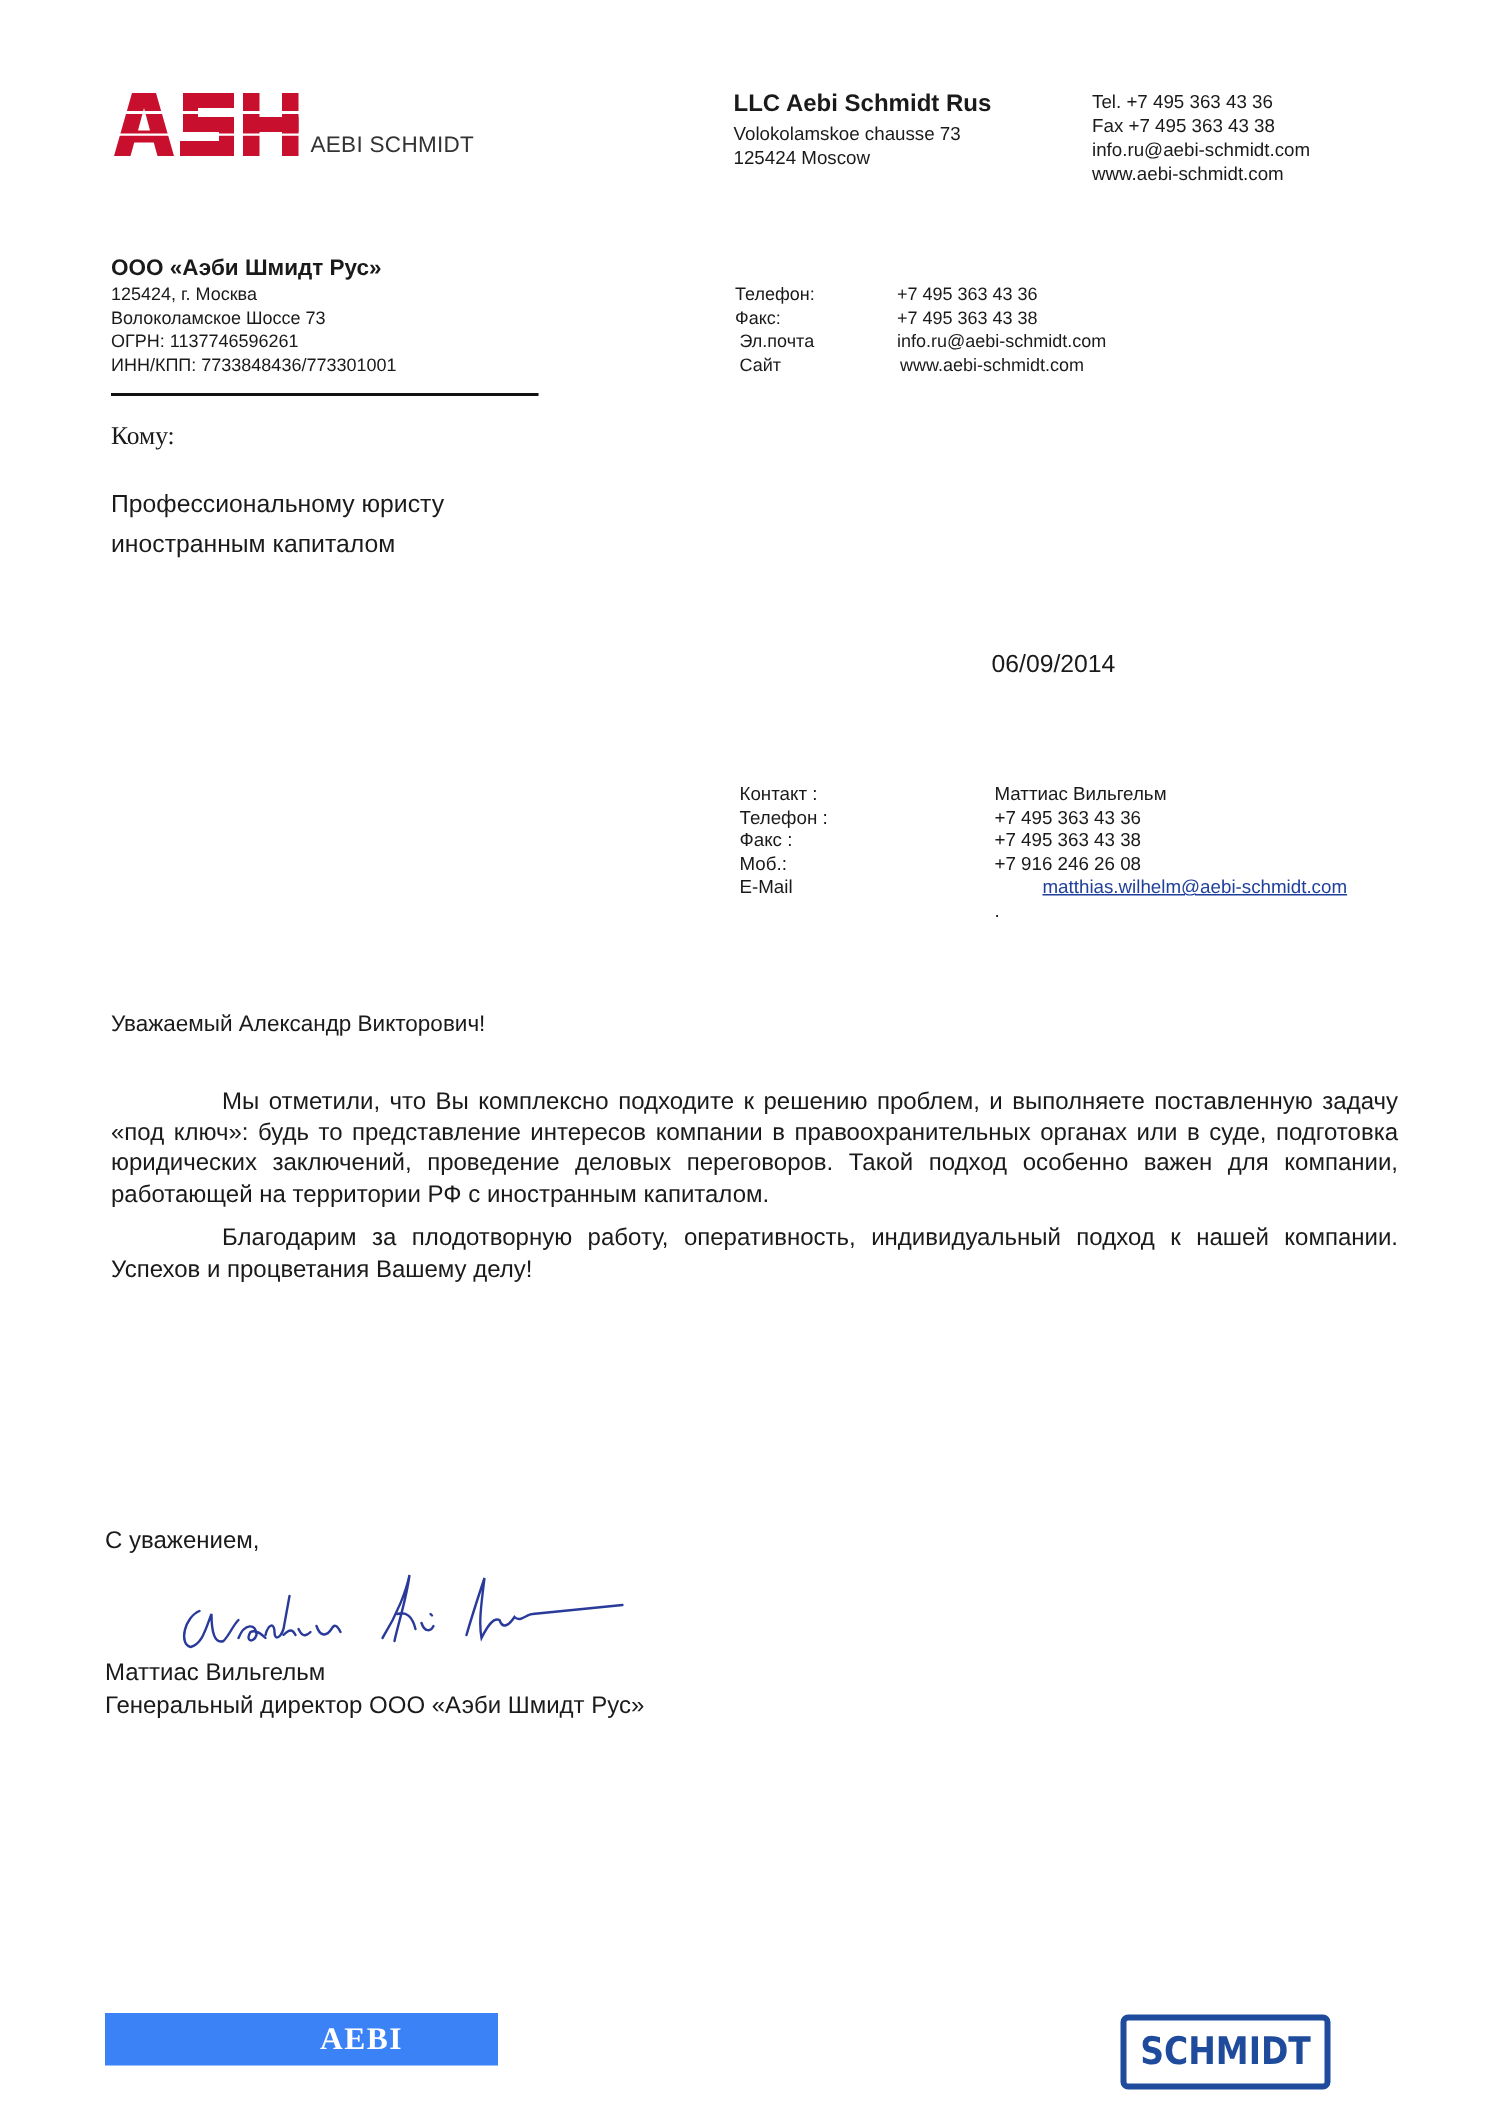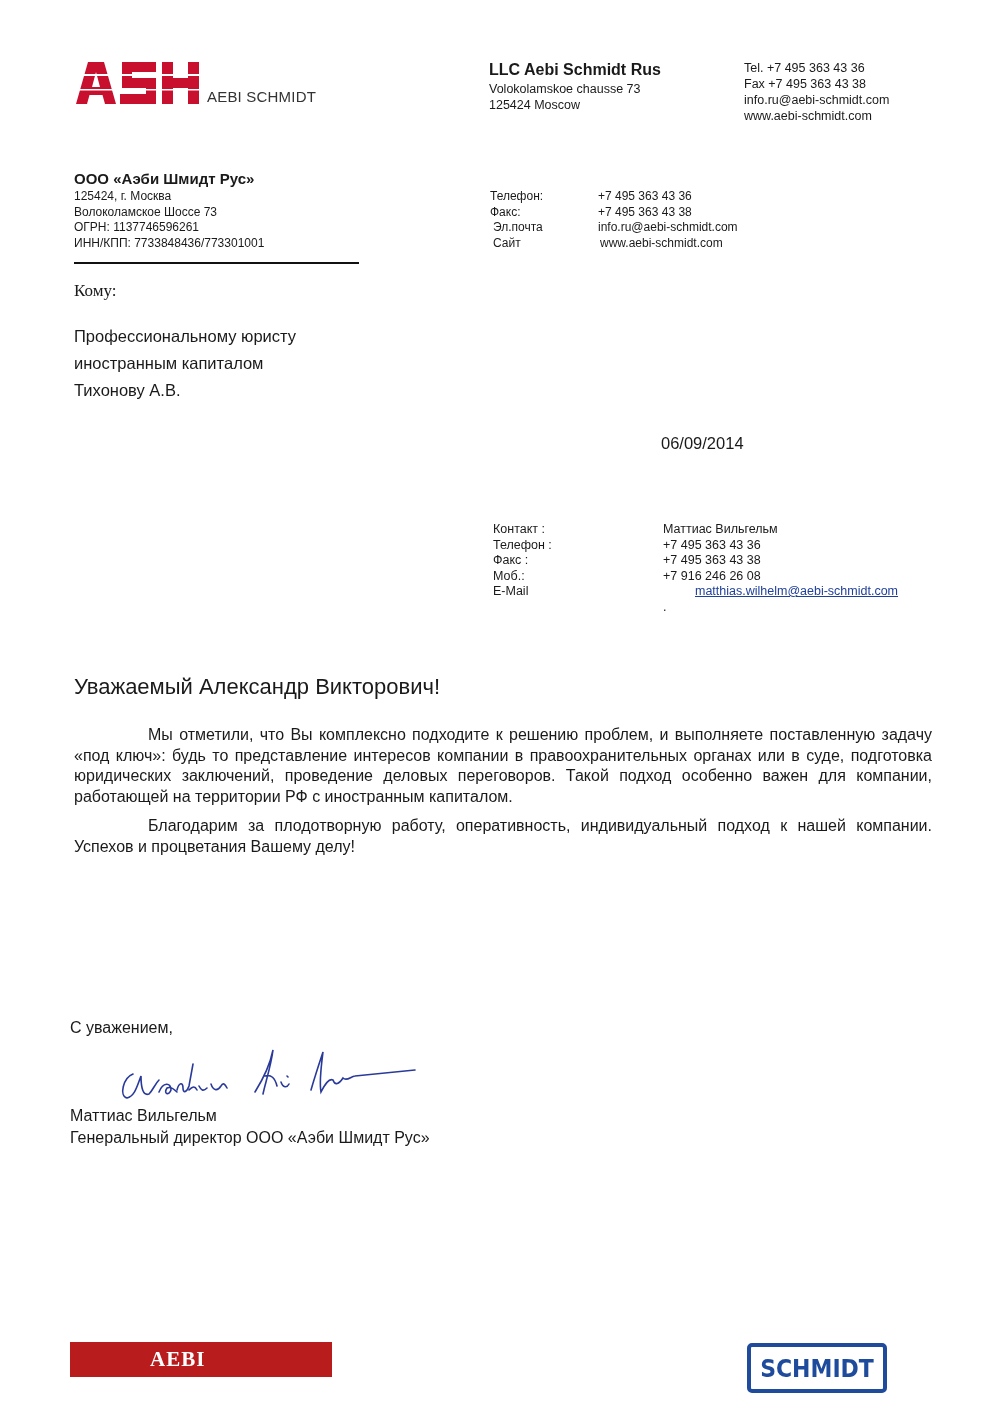--- a/index.html
+++ b/index.html
@@ -6,50 +6,50 @@
   body { width: 1000px; height: 1414px; position: relative; overflow: hidden;
          font-family: "Liberation Sans", sans-serif; color: #1a1a1a; }
   .abs { position: absolute; }
   
   .logo-mark { left: 74px; top: 60px; width: 128px; height: 44px; }
   .logo-text { left: 207px; top: 88px; font-size: 15px; color: #333; letter-spacing: 0.2px; text-align: right; }
   
   .hdr-company { left: 489px; top: 61px; font-size: 16px; font-weight: bold; color: #1a1a1a; }
   .hdr-line { font-size: 12.5px; line-height: 16px; color: #1a1a1a; }
   .hdr-addr { left: 489px; top: 81px; }
-  .hdr-contacts { left: 728px; top: 60px; margin-left: 16px; }
+  .hdr-contacts { left: 728px; top: 60px; }
   
   .ru-company { left: 74px; top: 170px; font-size: 15px; font-weight: bold; }
   .ru-lines { left: 74px; top: 189px; font-size: 12px; line-height: 15.5px; }
   .divider { left: 74px; top: 262px; width: 285px; height: 2px; background: #111; }
   .ru-contacts { left: 490px; top: 189px; font-size: 12px; line-height: 15.5px; }
   .ru-contacts .row { display: flex; }
   .ru-contacts .lbl { width: 108px; }
   .ru-contacts .row:nth-child(3) .lbl, .ru-contacts .row:nth-child(4) .lbl { padding-left: 3px; width: 105px; }
   .ru-contacts .row:nth-child(4) .val { padding-left: 2px; }
   
   .to-label { left: 74px; top: 281px; font-family: "Liberation Serif", serif; font-size: 17px; }
   .to-lines { left: 74px; top: 323px; font-size: 16.5px; line-height: 27px; }
   .date { left: 661px; top: 434px; font-size: 16.5px; }
   
   .contact { left: 493px; top: 522px; font-size: 12.5px; line-height: 15.5px; }
   .contact .row { display: flex; }
   .contact .lbl { width: 170px; }
   .contact a { color: #1f3f9a; text-decoration: underline; padding-left: 32px; }
   .contact .dot { padding-left: 170px; }
   
-  .greeting { left: 74px; top: 674px; font-size: 22px; }
+  .greeting { left: 74px; top: 674px; font-size: 15px; }
   .body { left: 74px; top: 725px; width: 858px; font-size: 16px; line-height: 20.5px; }
   .body p { margin: 0 0 9px 0; text-align: justify; text-indent: 74px; }
   .closing { left: 70px; top: 1019px; font-size: 16px; }
   .signature { left: 115px; top: 1046px; width: 310px; height: 60px; }
   .signer { left: 70px; top: 1105px; font-size: 16px; line-height: 22px; }
   
-  .aebi-bar { left: 70px; top: 1342px; width: 262px; height: 35px; background: #b91c1c;
-              display: flex; align-items: center; justify-content: flex-start; }
+  .aebi-bar { left: 70px; top: 1342px; width: 262px; height: 35px; background: #3b82f6;
+              display: flex; align-items: center; justify-content: center; }
   .aebi-bar span { color: #fff; font-family: "Liberation Serif", serif; font-weight: bold; font-size: 21px; letter-spacing: 1px; margin-left: 80px; }
   .schmidt-box { left: 747px; top: 1343px; width: 140px; height: 50px; border: 4px solid #1e4b9c;
                  border-radius: 5px; box-sizing: border-box; display: flex; align-items: center; justify-content: center; }
   .schmidt-box span { color: #1e4b9c; font-family: "DejaVu Sans", sans-serif; font-weight: bold; font-size: 22px; letter-spacing: 0px; transform: scaleY(1.15); }
 </style>
 </head>
 <body>
 
 <svg class="abs logo-mark" viewBox="0 0 128 44">
   <g fill="#c8102e">
@@ -105,21 +105,20 @@
   <div class="row">
     <span class="lbl">Сайт</span>
     <span class="val">www.aebi-schmidt.com</span>
   </div>
 </div>
 
 <div class="abs to-label">Кому:</div>
 <div class="abs to-lines">
   <div>Профессиональному юристу</div>
   <div>иностранным капиталом</div>
-  <div>Тихонову А.В.</div>
 </div>
 <div class="abs date">06/09/2014</div>
 
 <div class="abs contact">
   <div class="row">
     <span class="lbl">Контакт :</span>
     <span>Маттиас Вильгельм</span>
   </div>
   <div class="row">
     <span class="lbl">Телефон :</span>

